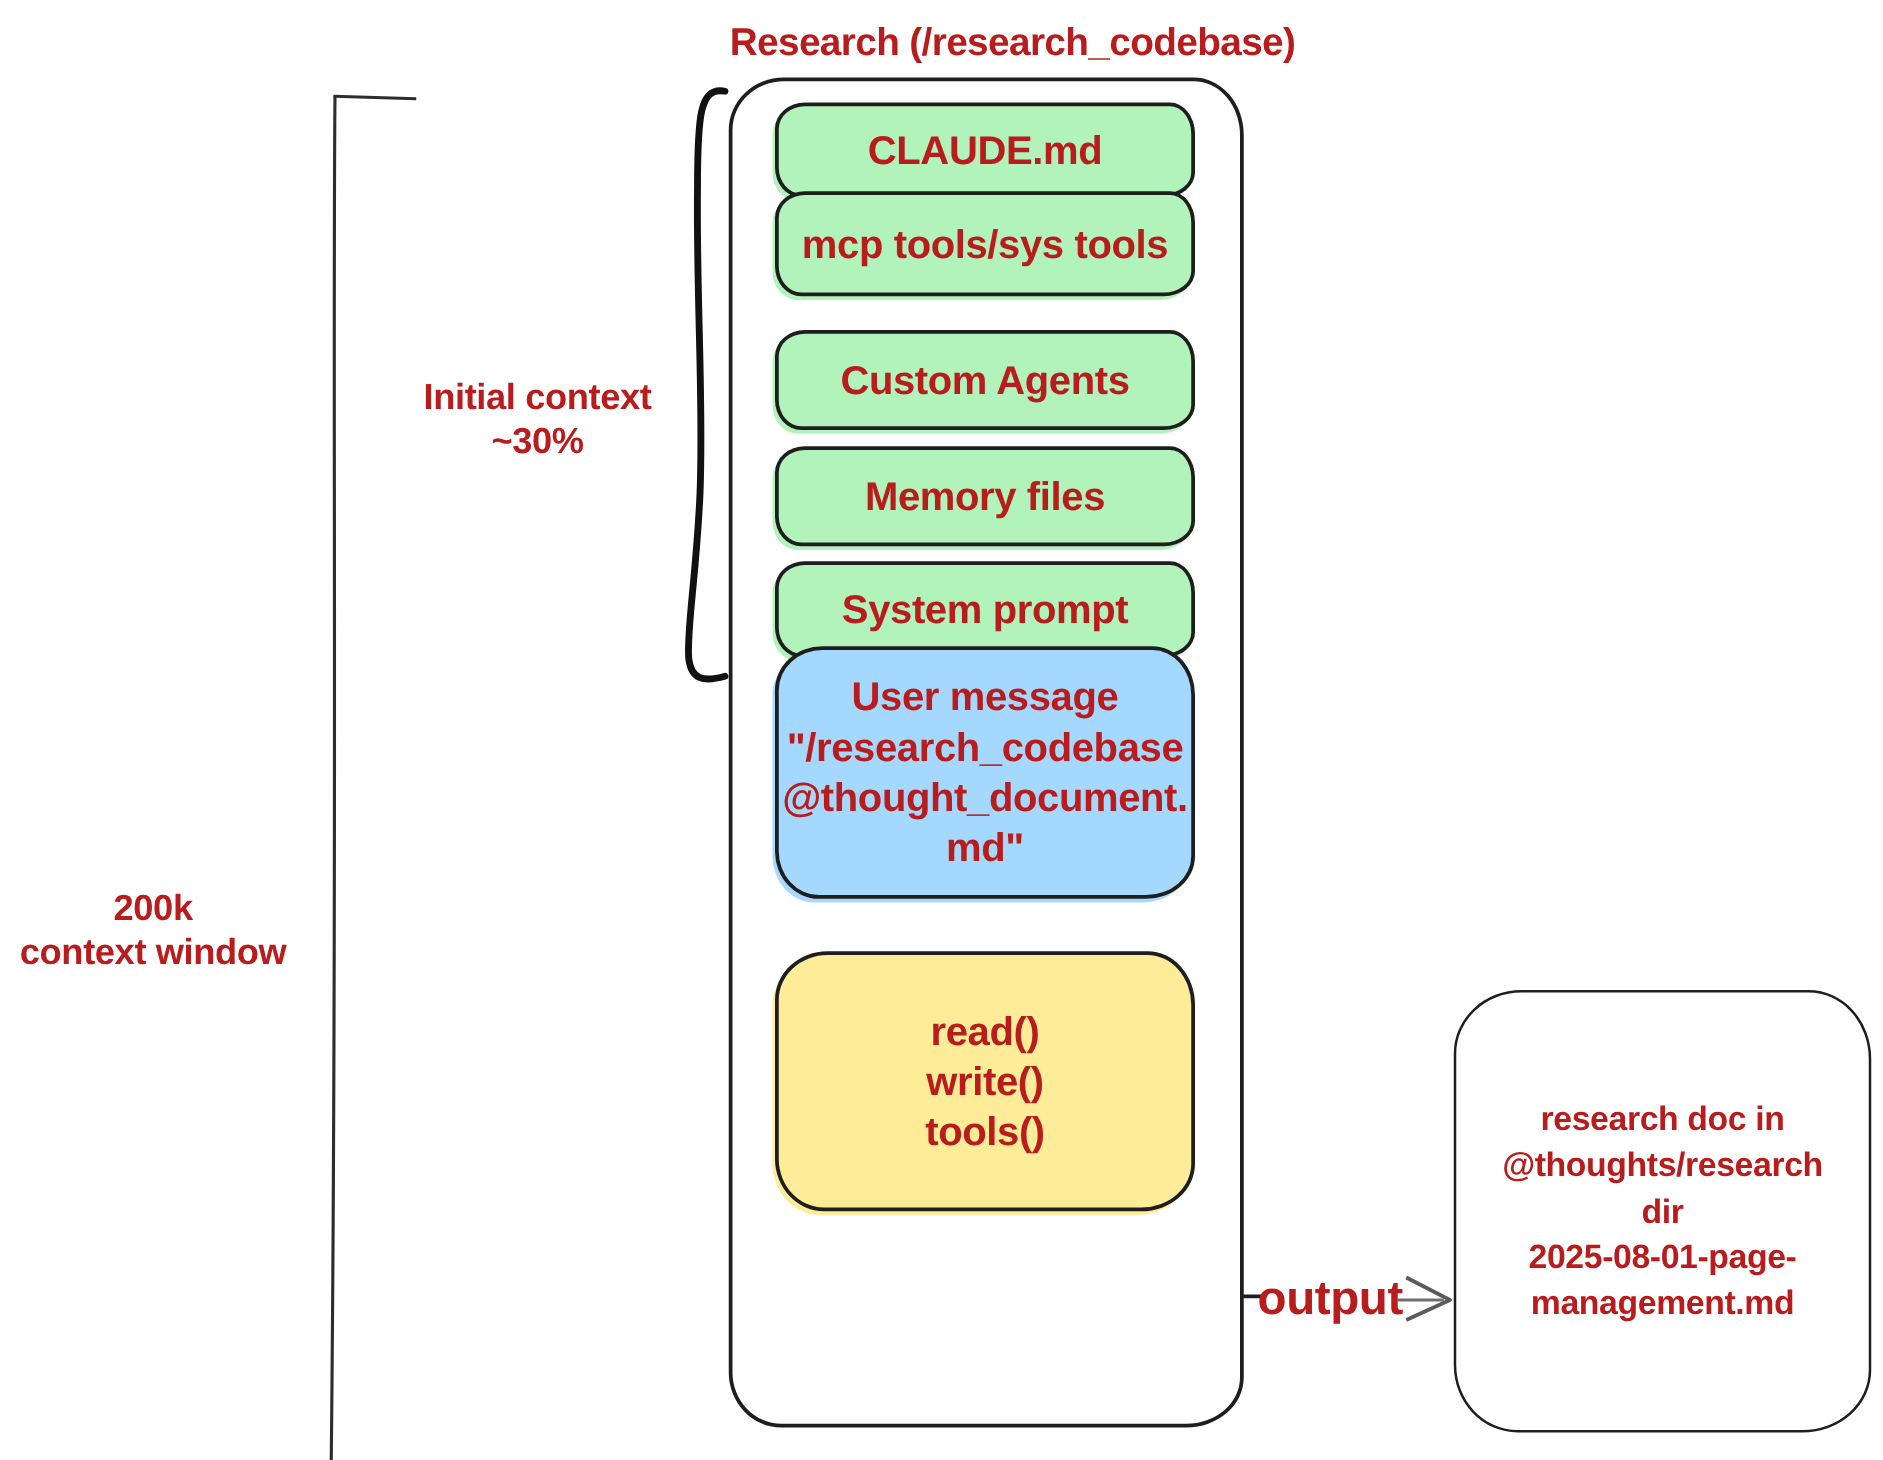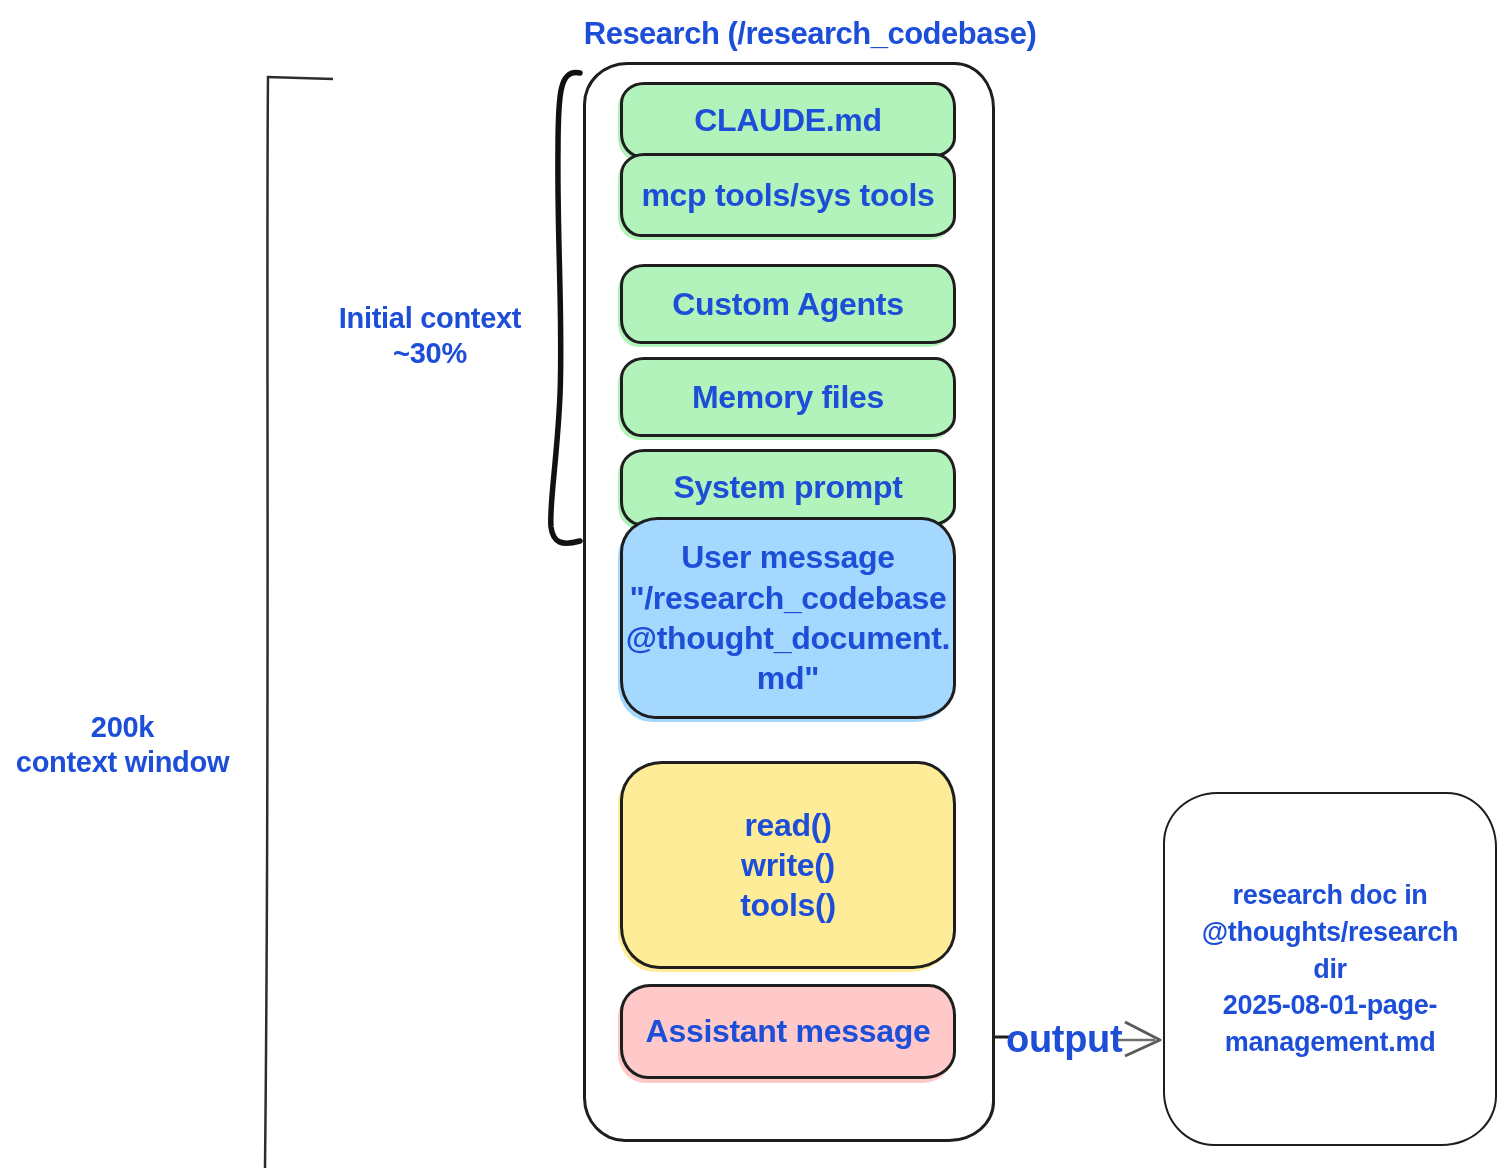--- a/index.html
+++ b/index.html
@@ -7,21 +7,21 @@
     padding: 0;
     background: #ffffff;
   }
   .canvas {
     position: relative;
     width: 1506px;
     height: 1168px;
     background: #ffffff;
     overflow: hidden;
     font-family: "Liberation Sans", sans-serif;
-    color: #1d4ed8;
+    color: #b91c1c;
   }
   .abs { position: absolute; }
 
   .diagram-title {
     left: 570px;
     top: 16px;
     width: 480px;
     text-align: center;
     font-size: 31px;
     font-weight: 800;
@@ -170,23 +170,20 @@
     <div>@thought_document.</div>
     <div>md"</div>
   </div>
 
   <div class="abs ctx-box yellow box-tools">
     <div>read()</div>
     <div>write()</div>
     <div>tools()</div>
   </div>
 
-  <div class="abs ctx-box pink box-assist">
-    <div>Assistant message</div>
-  </div>
 
   <div class="abs output-label">output</div>
 
   <div class="abs output-doc-box">
     <div>research doc in</div>
     <div>@thoughts/research</div>
     <div>dir</div>
     <div>2025-08-01-page-</div>
     <div>management.md</div>
   </div>

